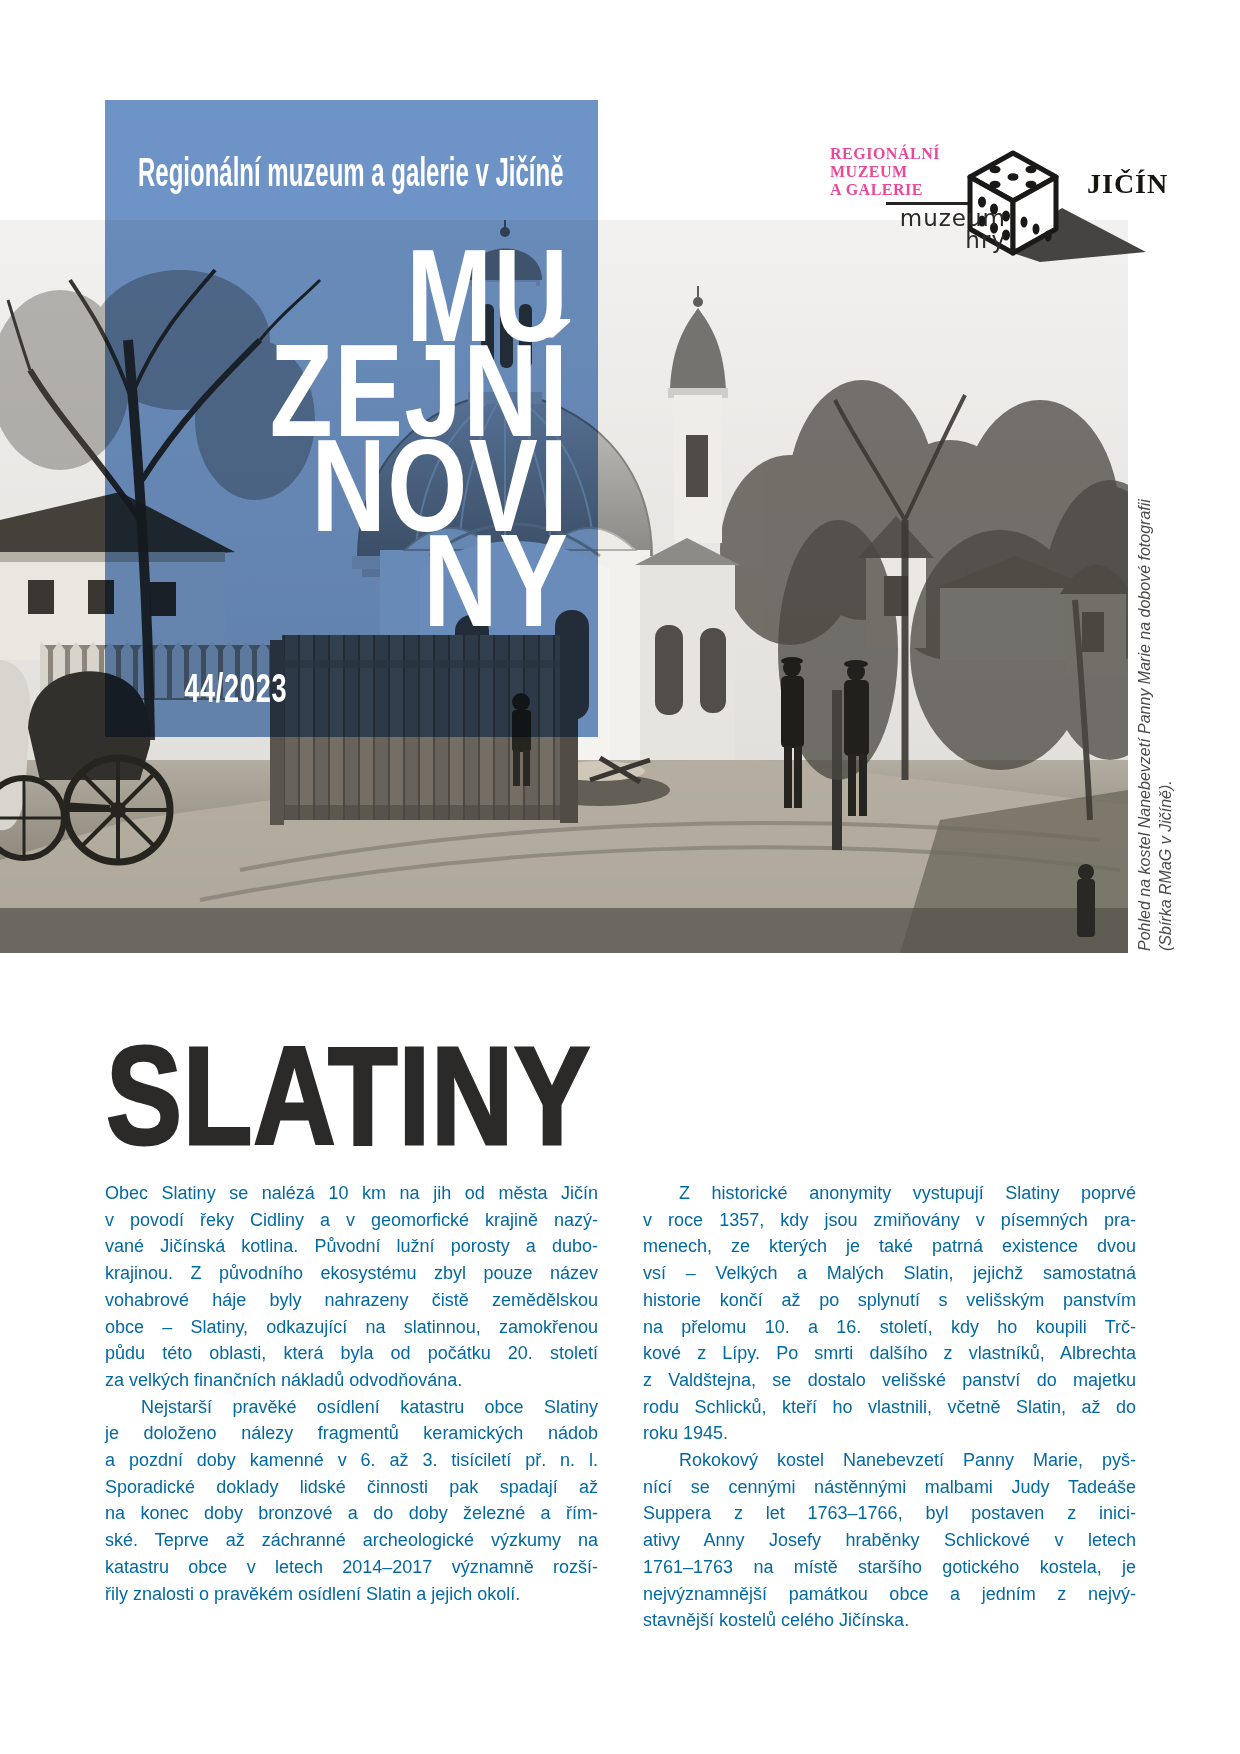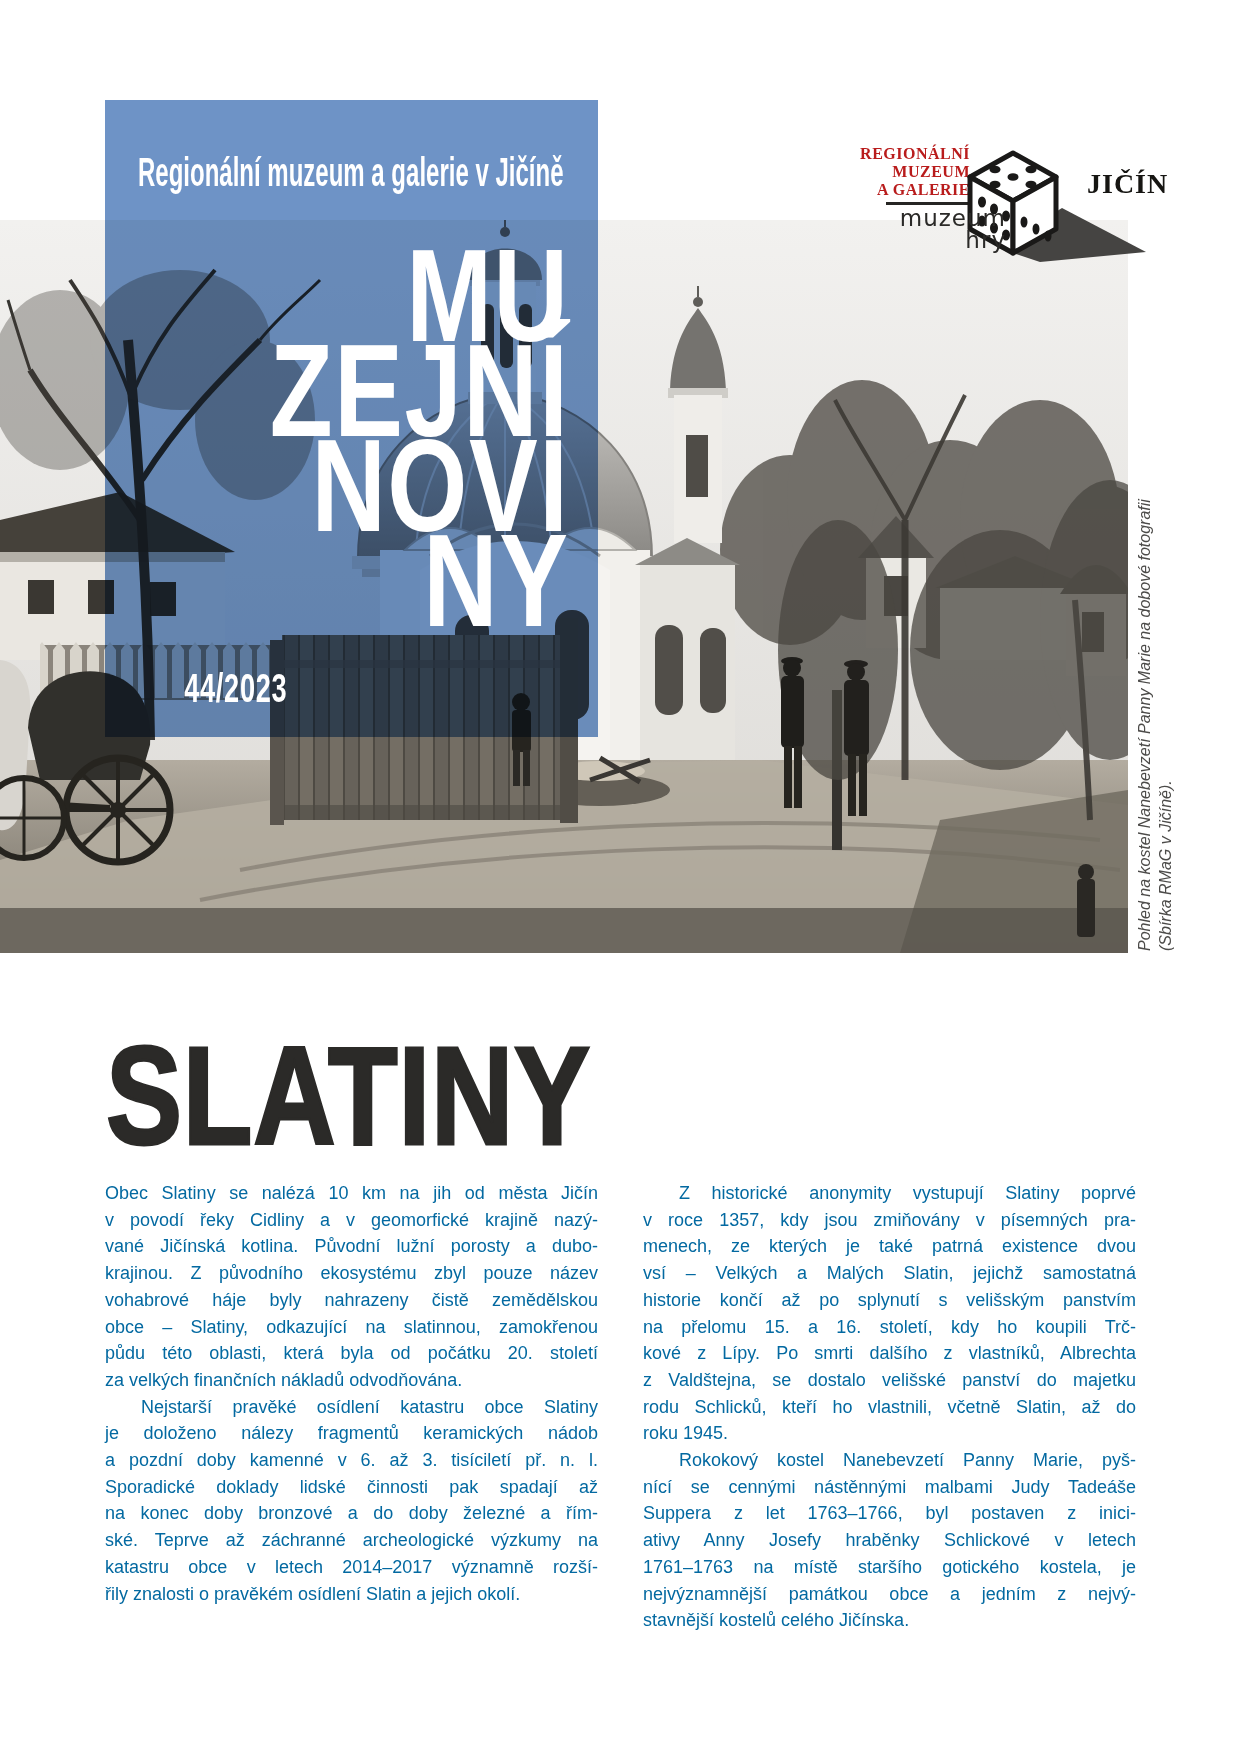--- a/index.html
+++ b/index.html
@@ -20,23 +20,23 @@
                 transform:scaleX(0.60); transform-origin:0 50%; }
   .mag-title { position:absolute; left:160px; top:248px; width:460px; z-index:5;
                text-align:right; color:#ffffff; font-weight:bold;
                font-size:132px; line-height:95px; }
   .mag-title .tl { transform:scaleX(0.78); letter-spacing:2px; }
   .issue-wrap { position:absolute; left:160px; top:668px; width:460px; z-index:5; }
   .issue { display:inline-block; color:#ffffff; font-weight:bold; font-size:40px; line-height:40px;
            letter-spacing:1px; transform:scaleX(0.68); transform-origin:50% 50%; }
 
   
-  .logo-org  { position:absolute; left:830px; top:145px; width:140px; z-index:6; text-align:right;
+  .logo-org  { position:absolute; left:830px; top:145px; width:140px; z-index:6; 
                font-family:"Liberation Serif", serif; font-weight:bold; font-size:16px;
-               line-height:18px; letter-spacing:0.5px; color:#b91c1c; }
+               line-height:18px; letter-spacing:0.5px; color:#ec4899; }
   .logo-rule { position:absolute; left:886px; top:202px; width:119px; height:3px;
                background:#262523; z-index:6; }
   .logo-sub  { position:absolute; left:860px; top:207px; width:146px; z-index:6; text-align:right;
                font-family:"DejaVu Sans", sans-serif; font-size:23px; line-height:22px;
                letter-spacing:1px; color:#2a2927; }
   .logo-shadow { position:absolute; left:998px; top:206px; z-index:5; }
   .dice      { position:absolute; left:966px; top:150px; z-index:6; }
   .logo-city { position:absolute; left:1060px; top:168px; z-index:6;
                font-family:"Liberation Serif", serif; font-weight:bold; font-size:28px;
                letter-spacing:1px; color:#161512;padding-left:27px; }
@@ -332,21 +332,21 @@
     <div class="bline">katastru obce v letech 2014–2017 významně rozší-</div>
     <div class="bline last">řily znalosti o pravěkém osídlení Slatin a jejich okolí.</div>
   </div>
 
   <div class="col col-right">
     <div class="bline ind">Z historické anonymity vystupují Slatiny poprvé</div>
     <div class="bline">v roce 1357, kdy jsou zmiňovány v písemných pra-</div>
     <div class="bline">menech, ze kterých je také patrná existence dvou</div>
     <div class="bline">vsí – Velkých a Malých Slatin, jejichž samostatná</div>
     <div class="bline">historie končí až po splynutí s velišským panstvím</div>
-    <div class="bline">na přelomu 15. a 16. století, kdy ho koupili Trč-</div>
+    <div class="bline">na přelomu 10. a 16. století, kdy ho koupili Trč-</div>
     <div class="bline">kové z Lípy. Po smrti dalšího z vlastníků, Albrechta</div>
     <div class="bline">z Valdštejna, se dostalo velišské panství do majetku</div>
     <div class="bline">rodu Schlicků, kteří ho vlastnili, včetně Slatin, až do</div>
     <div class="bline last">roku 1945.</div>
     <div class="bline ind">Rokokový kostel Nanebevzetí Panny Marie, pyš-</div>
     <div class="bline">nící se cennými nástěnnými malbami Judy Tadeáše</div>
     <div class="bline">Suppera z let 1763–1766, byl postaven z inici-</div>
     <div class="bline">ativy Anny Josefy hraběnky Schlickové v letech</div>
     <div class="bline">1761–1763 na místě staršího gotického kostela, je</div>
     <div class="bline">nejvýznamnější památkou obce a jedním z nejvý-</div>

